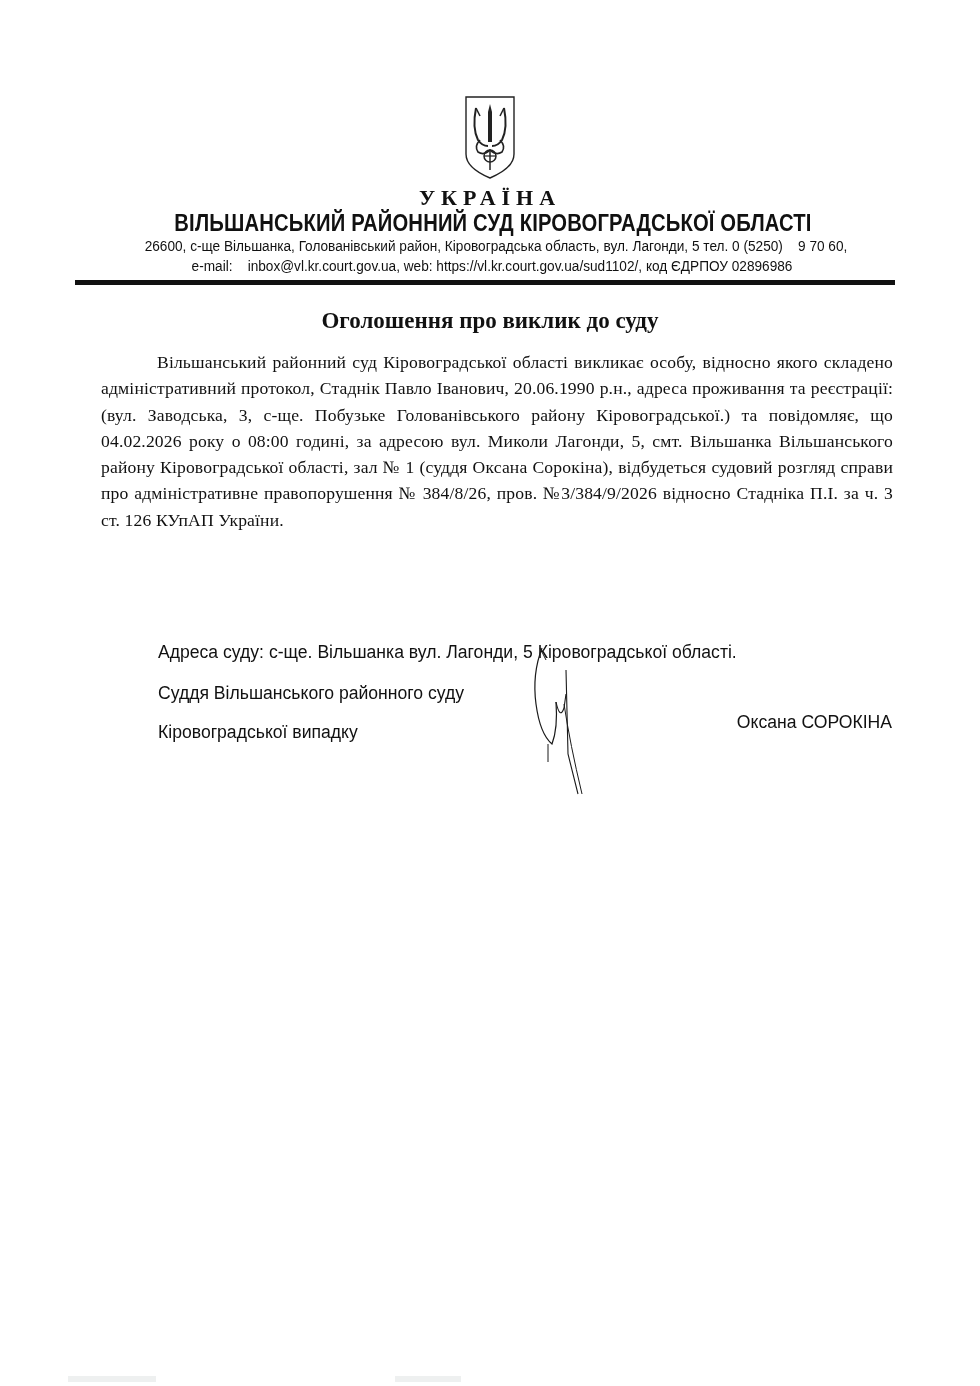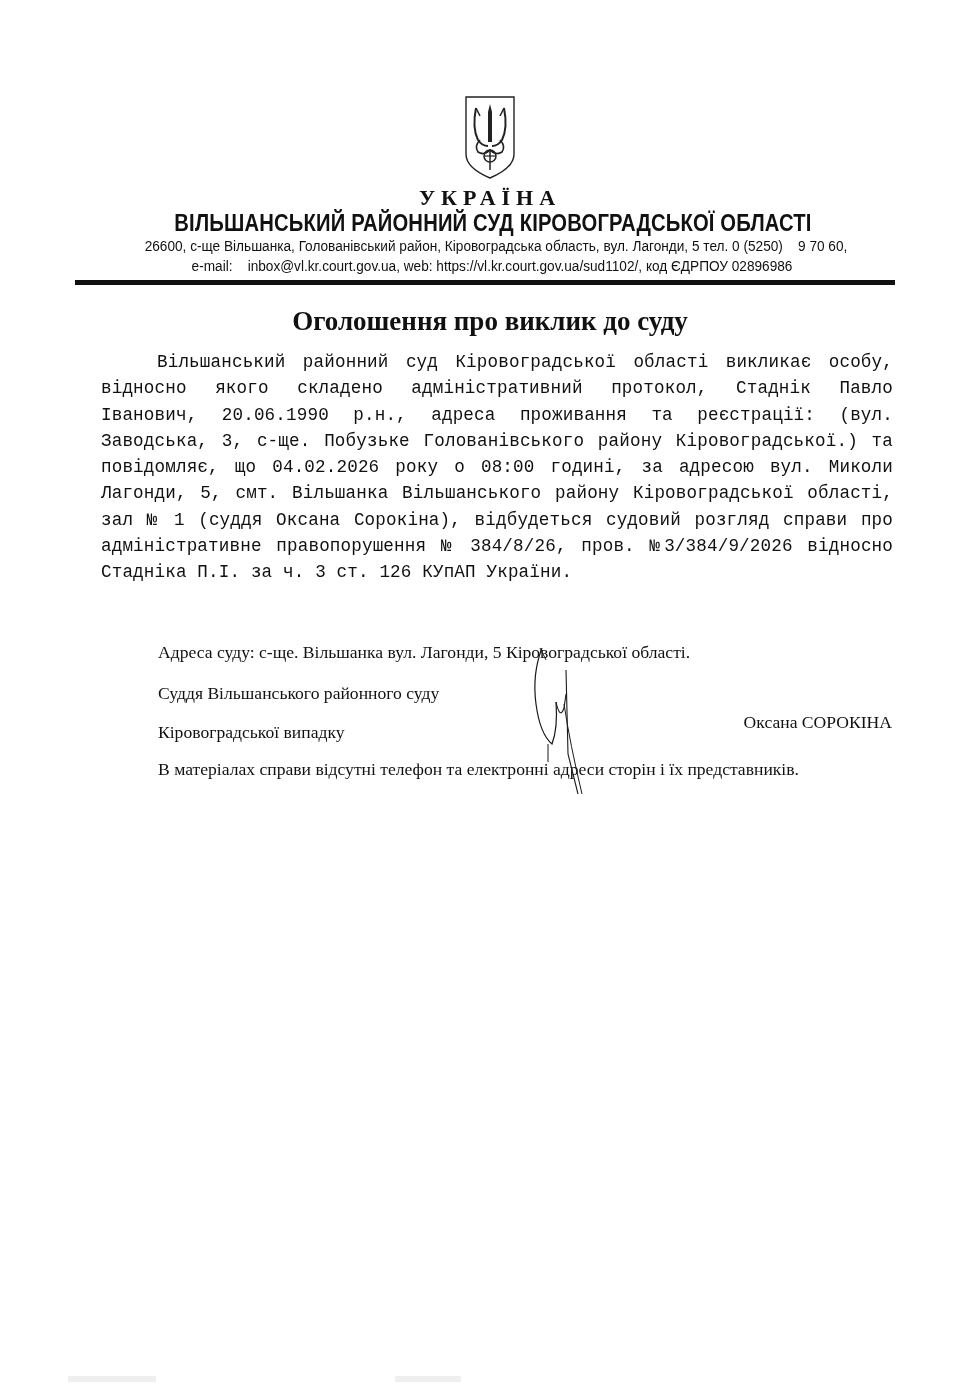--- a/index.html
+++ b/index.html
@@ -72,40 +72,40 @@
       height: 5px;
       background: #111111;
     }
     .doc-title {
       position: absolute;
       left: 0; width: 980px;
       top: 304px;
       text-align: center;
       font-family: "Liberation Serif", serif;
       font-weight: bold;
-      font-size: 27px;
+      font-size: 23px;
       line-height: 34px;
     }
     .body-text {
       position: absolute;
       left: 101px;
       width: 792px;
-      font-family: Liberation Mono, monospace;
+      font-family: Liberation Serif, serif;
       font-size: 17.6px;
       line-height: 26.3px;
       text-align: justify;
       text-align-last: left;
       hyphens: manual;
     }
     .para-1 { top: 349px; text-indent: 56px; letter-spacing: 0.15px; }
     .para-2 { top: 545px; text-indent: 56px; letter-spacing: 0.15px; }
     .plain-line {
       position: absolute;
       left: 158px;
-      font-family: Liberation Serif, serif;
+      font-family: Liberation Sans, sans-serif;
       font-size: 17.6px;
       line-height: 24px;
       white-space: nowrap;
     }
     .line-address { top: 640px; }
     .line-judge-1 { top: 681px; }
     .line-judge-2 { top: 720px; }
     .line-judge-name { top: 710px; left: auto; right: 88px; }
     .line-note { top: 757px; }
     .signature {
@@ -147,21 +147,20 @@
   <div class="rule"></div>
 
   <div class="doc-title">Оголошення про виклик до суду</div>
 
   <div class="body-text para-1">Вільшанський районний суд Кіровоградської області викликає особу, відносно якого складено адміністративний протокол, Стаднік Павло Іванович, 20.06.1990 р.н.,     адреса про­живання та реєстрації: (вул. Заводська, 3, с-ще. Побузьке Голованівського району Кіровоград­ської.) та повідомляє, що 04.02.2026 року о 08:00 годині, за адресою вул. Миколи Лагонди, 5, смт. Вільшанка Вільшанського району Кіровоградської області, зал № 1 (суддя Оксана Соро­кіна), відбудеться судовий розгляд справи про адміністративне правопорушення № 384/8/26, пров. №3/384/9/2026 відносно Стадніка П.І. за ч. 3 ст. 126 КУпАП України.</div>
 
   <div class="plain-line line-address">Адреса суду: с-ще. Вільшанка вул. Лагонди, 5 Кіровоградської області.</div>
   <div class="plain-line line-judge-1">Суддя Вільшанського районного суду</div>
   <div class="plain-line line-judge-2">Кіровоградської випадку</div>
   <div class="plain-line line-judge-name">Оксана СОРОКІНА</div>
-  <div class="plain-line line-note">В матеріалах справи відсутні телефон та електронні адреси сторін і їх представників.</div>
 
   <svg class="signature" viewBox="0 0 80 156">
     <path d="M12 4 Q2 30 6 60 Q10 90 22 100 Q28 84 26 58" fill="none" stroke="#1a1a1a" stroke-width="1.2"></path>
     <path d="M26 58 Q30 76 34 64 L36 50" fill="none" stroke="#1a1a1a" stroke-width="1.1"></path>
     <path d="M36 26 L38 110 L48 150" fill="none" stroke="#1a1a1a" stroke-width="1.1"></path>
     <path d="M34 60 Q40 100 52 150" fill="none" stroke="#1a1a1a" stroke-width="1"></path>
     <path d="M18 100 L18 118" fill="none" stroke="#1a1a1a" stroke-width="1"></path>
     <path d="M10 4 L16 16" fill="none" stroke="#1a1a1a" stroke-width="1"></path>
   </svg>
 

